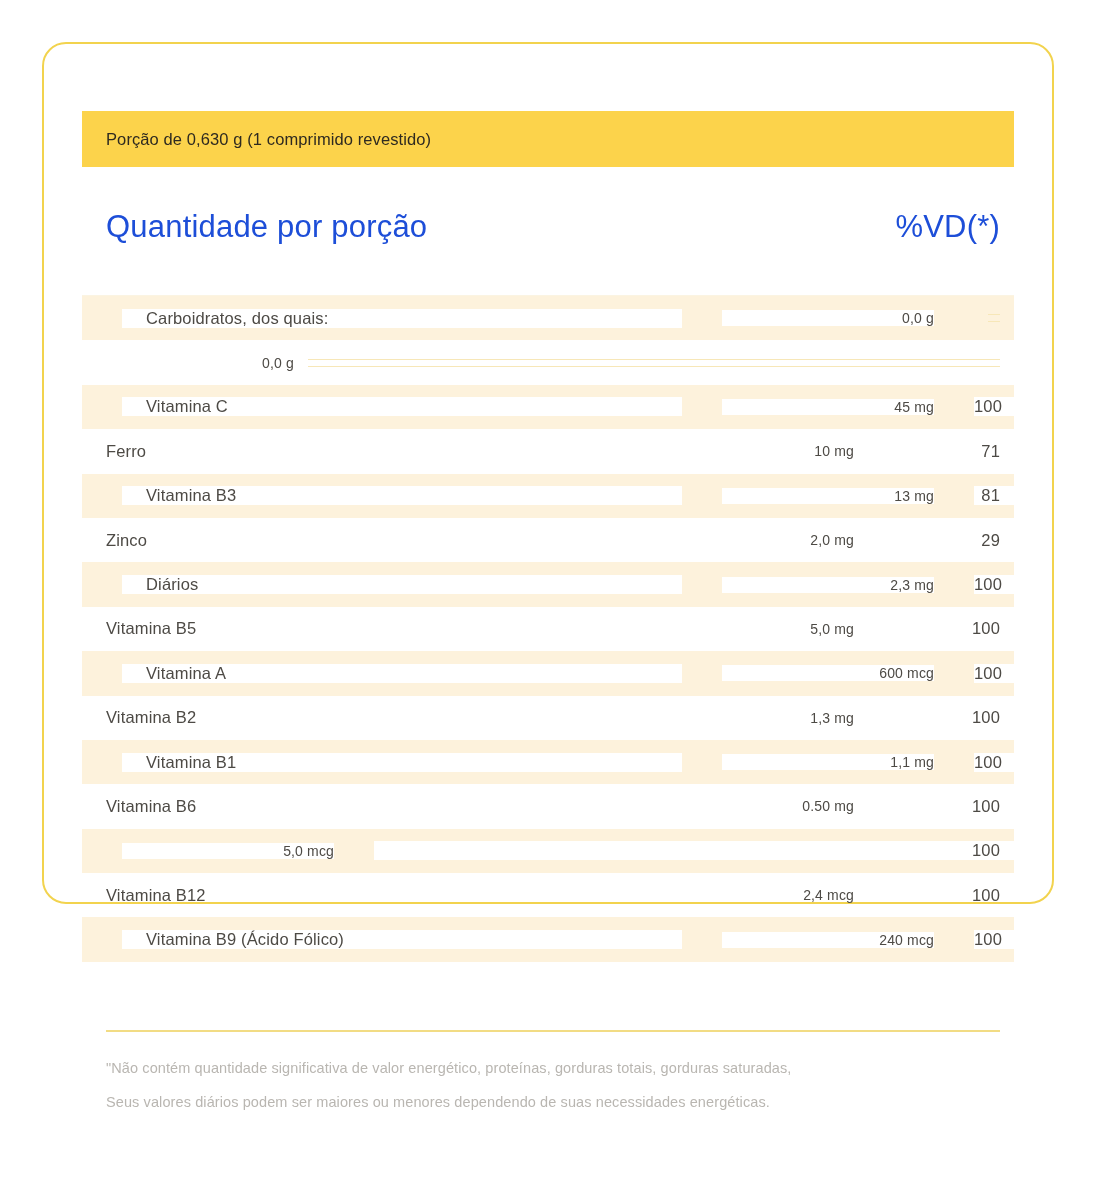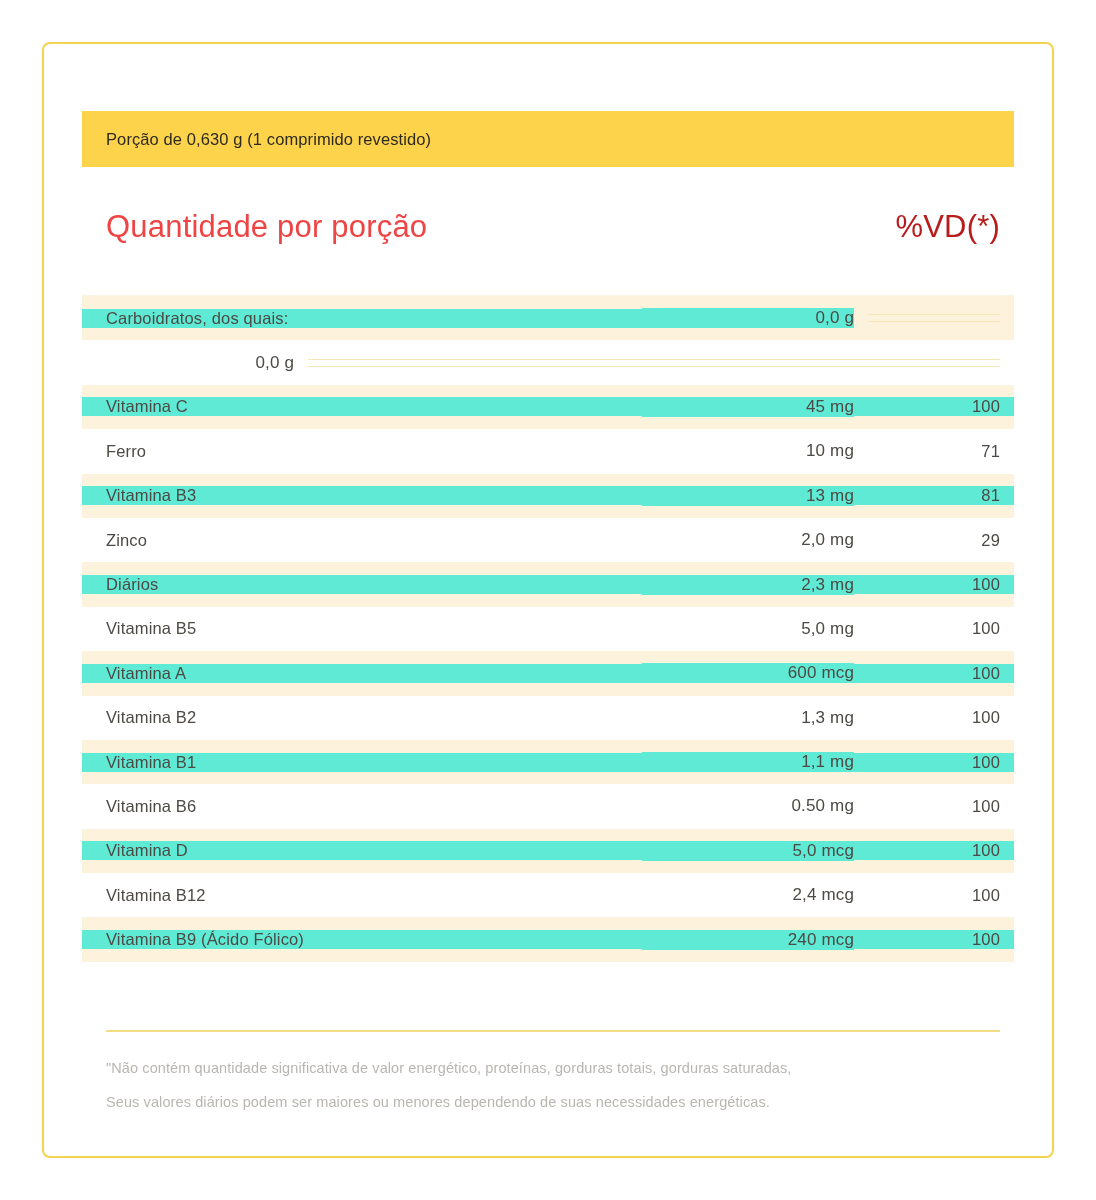--- a/index.html
+++ b/index.html
@@ -13,23 +13,23 @@
     width: 1096px;
     height: 1200px;
     overflow: hidden;
   }
 
   .nutrition-card {
     position: absolute;
     left: 42px;
     top: 42px;
     width: 1012px;
-    height: 1116px;
+    height: 862px;
     border: 2px solid #f2d34e;
-    border-radius: 8px;
+    border-radius: 24px;
     background: #ffffff;
   }
 
   .card-inner {
     position: absolute;
     left: 38px;
     top: 0;
     right: 38px;
     bottom: 0;
   }
@@ -58,63 +58,63 @@
     left: 24px;
     top: 152px;
     right: 14px;
     height: 62px;
     display: flex;
     align-items: center;
     justify-content: space-between;
   }
   .header-title {
     font-size: 31px;
-    color: #ef4444;
+    color: #1d4ed8;
     font-weight: 400;
     letter-spacing: 0.2px;
   }
   .header-vd {
     font-size: 31px;
-    color: #b91c1c;
+    color: #1d4ed8;
     font-weight: 400;
     letter-spacing: 0.2px;
   }
 
   
   .rows {
     position: absolute;
     left: 0;
     top: 251px;
     right: 0;
     border-top: 1px solid #fbf4e2;
   }
 
   .row {
     position: relative;
     height: 44.4px;
     display: flex;
     align-items: center;
   }
   .row.striped { background: #fdf2dc; }
-  .row.striped .rv-cell { background: #5eead4; }
+  .row.striped .rv-cell { background: #ffffff; margin-left: 40px; }
 
   .rv-name {
     flex: 0 0 auto;
     width: 560px;
     padding-left: 24px;
     font-size: 16.5px;
     color: #4d4a45;
     letter-spacing: 0.15px;
     white-space: nowrap;
   }
   .rv-value {
     flex: 0 0 auto;
     width: 212px;
     text-align: right;
-    font-size: 17px;
+    font-size: 14px;
     color: #4d4a45;
     letter-spacing: 0.15px;
   }
   .rv-vd {
     flex: 1 1 auto;
     text-align: right;
     padding-right: 14px;
     font-size: 16.5px;
     color: #4d4a45;
     letter-spacing: 0.15px;
@@ -226,21 +226,20 @@
           <div class="rv-name rv-cell">Vitamina B1</div>
           <div class="rv-value rv-cell">1,1 mg</div>
           <div class="rv-vd rv-cell">100</div>
         </div>
         <div class="row">
           <div class="rv-name rv-cell">Vitamina B6</div>
           <div class="rv-value rv-cell">0.50 mg</div>
           <div class="rv-vd rv-cell">100</div>
         </div>
         <div class="row striped">
-          <div class="rv-name rv-cell">Vitamina D</div>
           <div class="rv-value rv-cell">5,0 mcg</div>
           <div class="rv-vd rv-cell">100</div>
         </div>
         <div class="row">
           <div class="rv-name rv-cell">Vitamina B12</div>
           <div class="rv-value rv-cell">2,4 mcg</div>
           <div class="rv-vd rv-cell">100</div>
         </div>
         <div class="row striped">
           <div class="rv-name rv-cell">Vitamina B9 (Ácido Fólico)</div>

